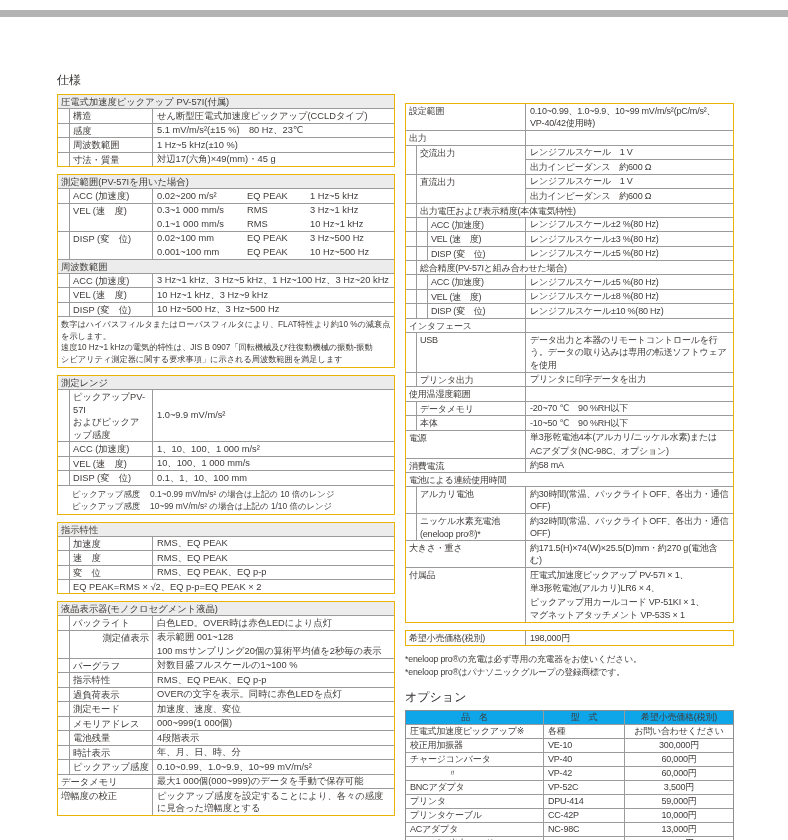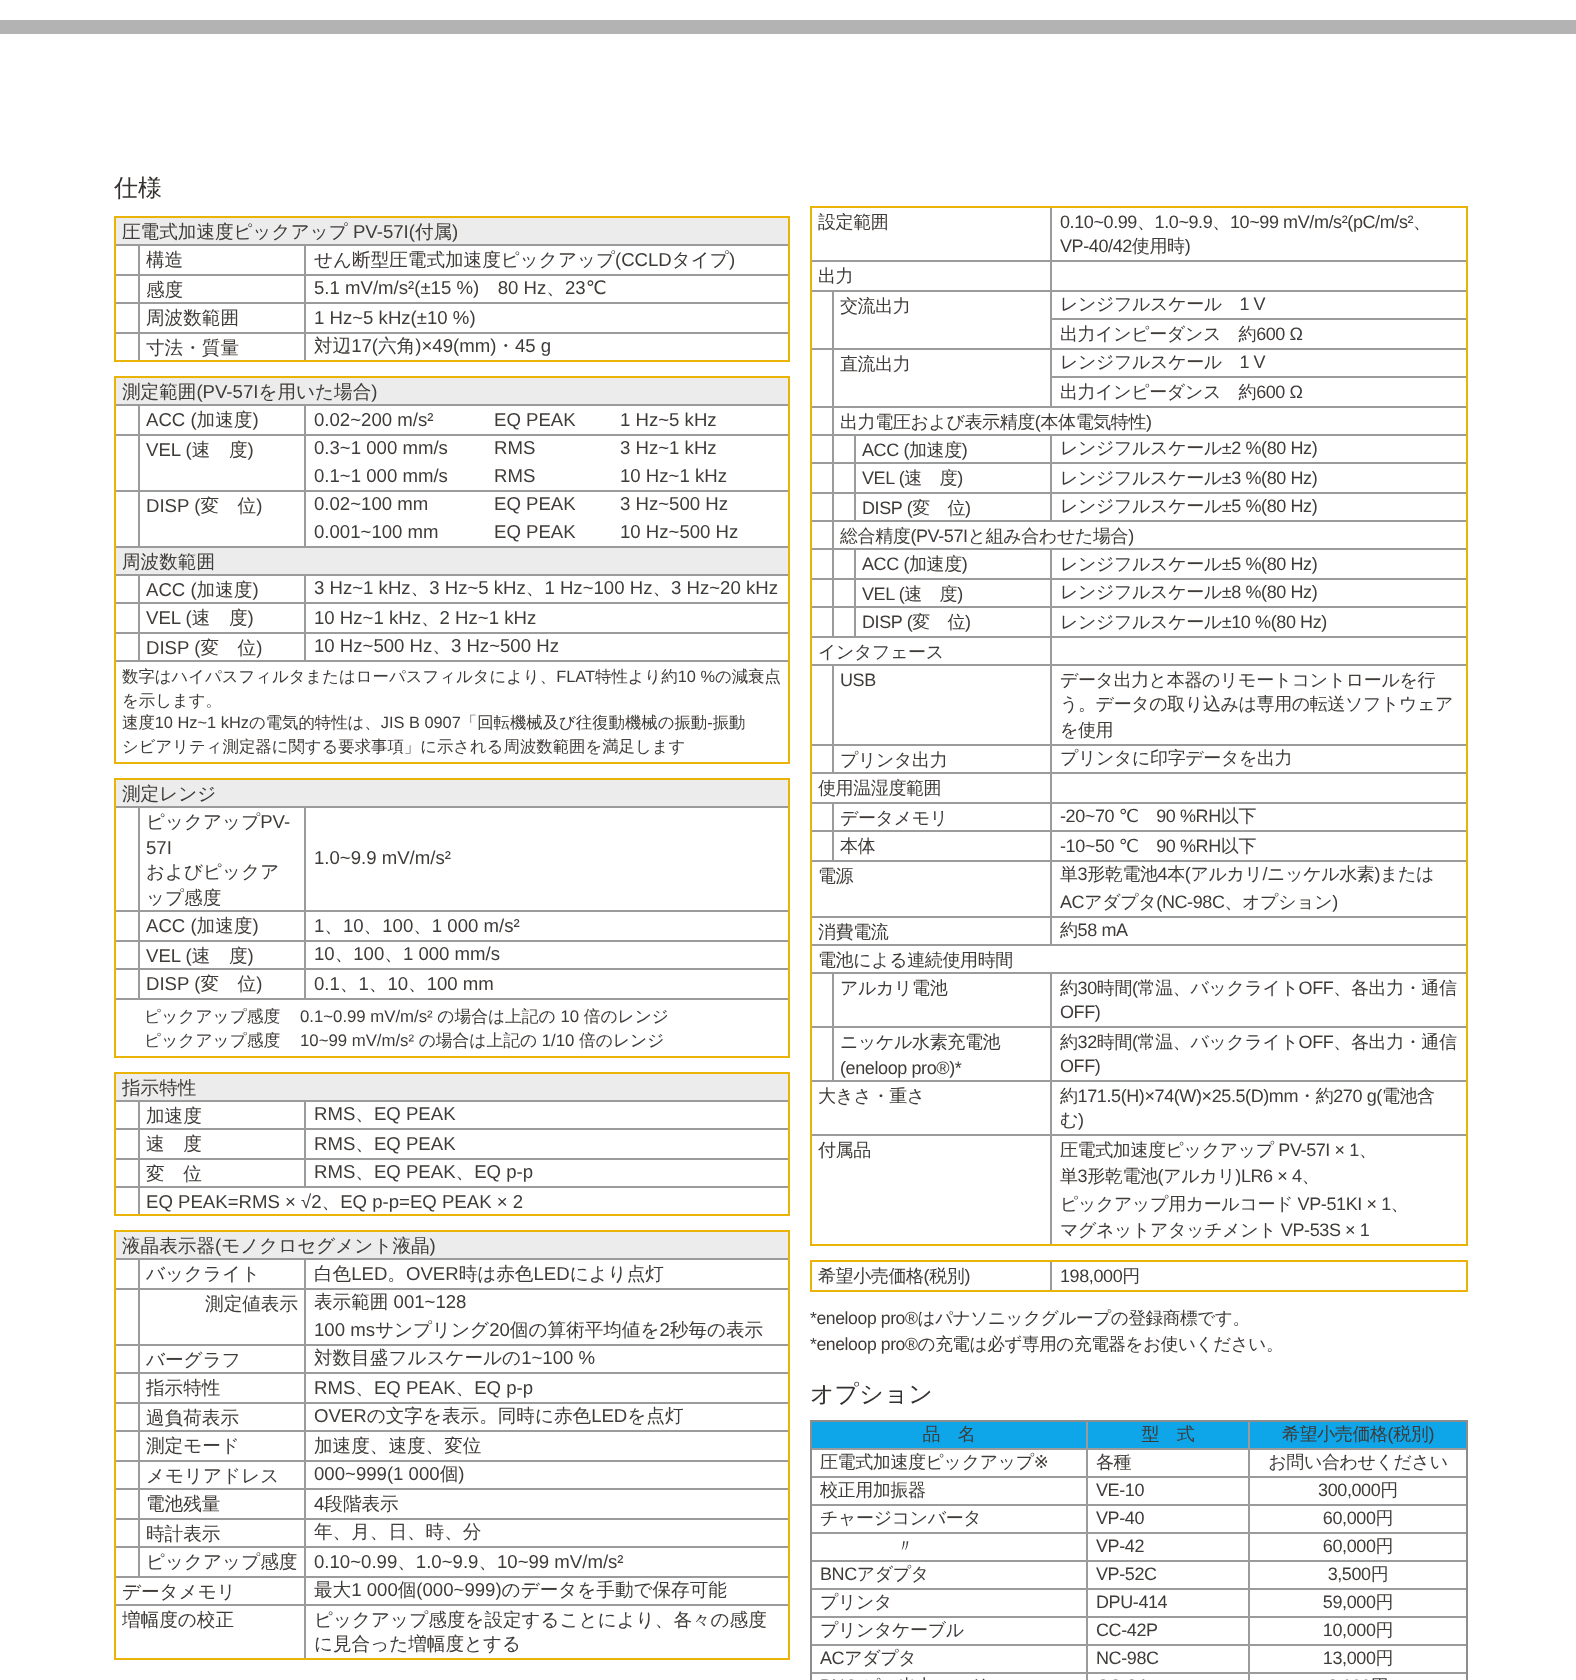--- a/index.html
+++ b/index.html
@@ -1,19 +1,19 @@
 <!DOCTYPE html>
 <html><head>
 <meta charset="utf-8">
 <style>
   html,body{margin:0;padding:0;background:#fff;}
   .page{position:relative;width:788px;height:840px;background:#ffffff;overflow:hidden;
         font-family:"Liberation Sans","DejaVu Sans",sans-serif;color:#3f3b39;}
   .topbar{position:absolute;top:10px;left:0;width:788px;height:7px;background:#b3b3b3;}
-  .col-left{position:absolute;left:57px;top:86px;width:338px;}
+  .col-left{position:absolute;left:57px;top:72px;width:338px;}
   .col-right{position:absolute;left:405px;top:103px;width:329px;}
   .title{font-size:12px;font-weight:400;margin:0 0 5px 0;color:#35312f;}
   .options-title{margin:10px 0 4px 0;}
   .table{border:1px solid #eab308;margin-bottom:7px;background:#fff;}
   .trow{display:flex;align-items:stretch;border-bottom:1px solid #9b9b9b;min-height:13px;background:#fff;}
   .table .trow:last-child{border-bottom:none;}
   .trow.sec{background:#ececec;}
   .sec-label{flex:1;padding:1px 3px 0 3px;font-size:9.3px;line-height:12px;}
   .ind{border-right:1px solid #9b9b9b;}
   .lbl{border-right:1px solid #9b9b9b;padding:1px 3px 0 3px;font-size:9.3px;line-height:12.5px;}
@@ -139,21 +139,21 @@
           <span class="ind" style="flex: 0 0 11px;"></span>
           <span class="lbl" style="flex: 0 0 76px;">ACC (加速度)</span>
           <div class="val">
             <div class="vline">3 Hz~1 kHz、3 Hz~5 kHz、1 Hz~100 Hz、3 Hz~20 kHz</div>
           </div>
         </div>
         <div class="trow">
           <span class="ind" style="flex: 0 0 11px;"></span>
           <span class="lbl" style="flex: 0 0 76px;">VEL (速　度)</span>
           <div class="val">
-            <div class="vline">10 Hz~1 kHz、2 Hz~1 kHz</div>
+            <div class="vline">10 Hz~1 kHz、3 Hz~9 kHz</div>
           </div>
         </div>
         <div class="trow">
           <span class="ind" style="flex: 0 0 11px;"></span>
           <span class="lbl" style="flex: 0 0 76px;">DISP (変　位)</span>
           <div class="val">
             <div class="vline">10 Hz~500 Hz、3 Hz~500 Hz</div>
           </div>
         </div>
         <div class="trow noterow">
@@ -509,22 +509,22 @@
       </div>
     <div class="table">
         <div class="trow">
           <span class="lbl" style="flex: 0 0 113px;">希望小売価格(税別)</span>
           <div class="val">
             <div class="vline">198,000円</div>
           </div>
         </div>
       </div>
     <div class="fnotes">
+      <div class="fnote">*eneloop pro®の充電は必ず専用の充電器をお使いください。</div>
       <div class="fnote">*eneloop pro®はパナソニックグループの登録商標です。</div>
-      <div class="fnote">*eneloop pro®の充電は必ず専用の充電器をお使いください。</div>
     </div>
     <h2 class="title options-title">オプション</h2>
     <div class="opt-table">
         <div class="orow head">
           <span class="ocell oc0">品　名</span>
           <span class="ocell oc1">型　式</span>
           <span class="ocell oc2">希望小売価格(税別)</span>
         </div>
         <div class="orow">
           <span class="ocell oc0">圧電式加速度ピックアップ※</span>

